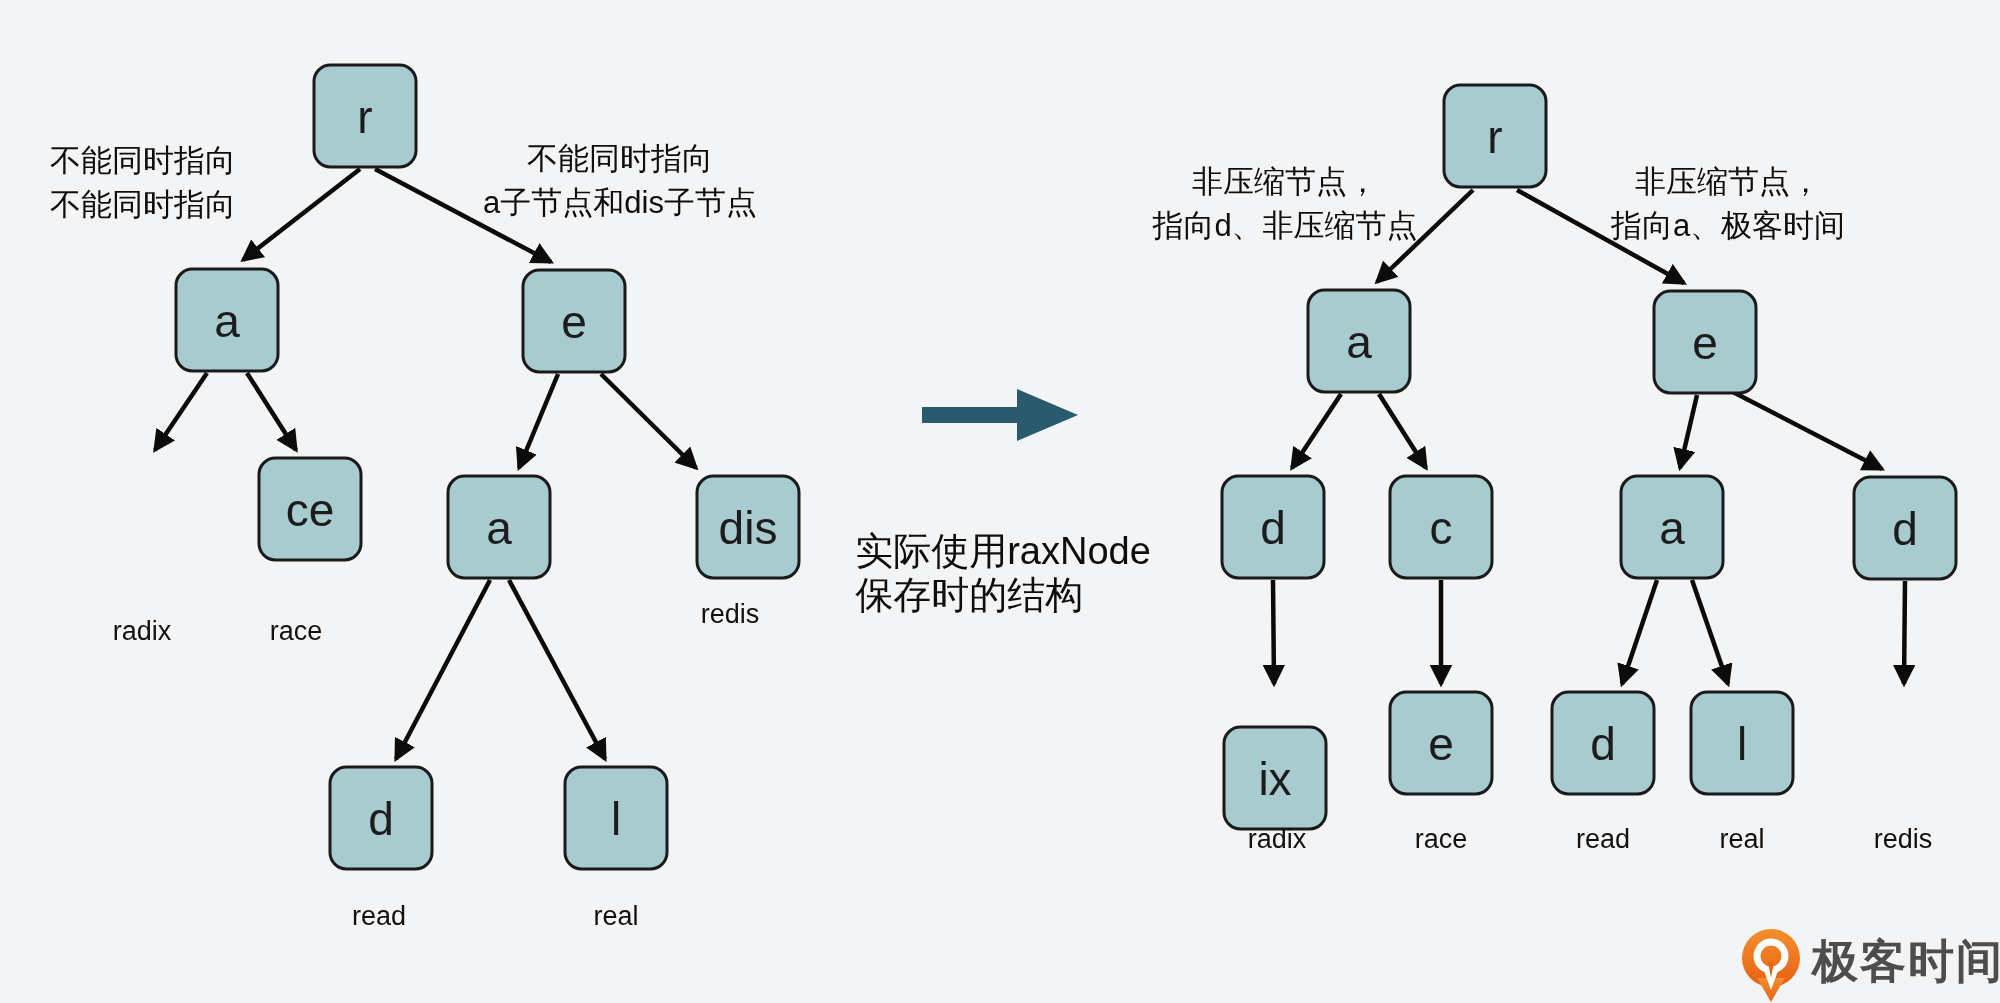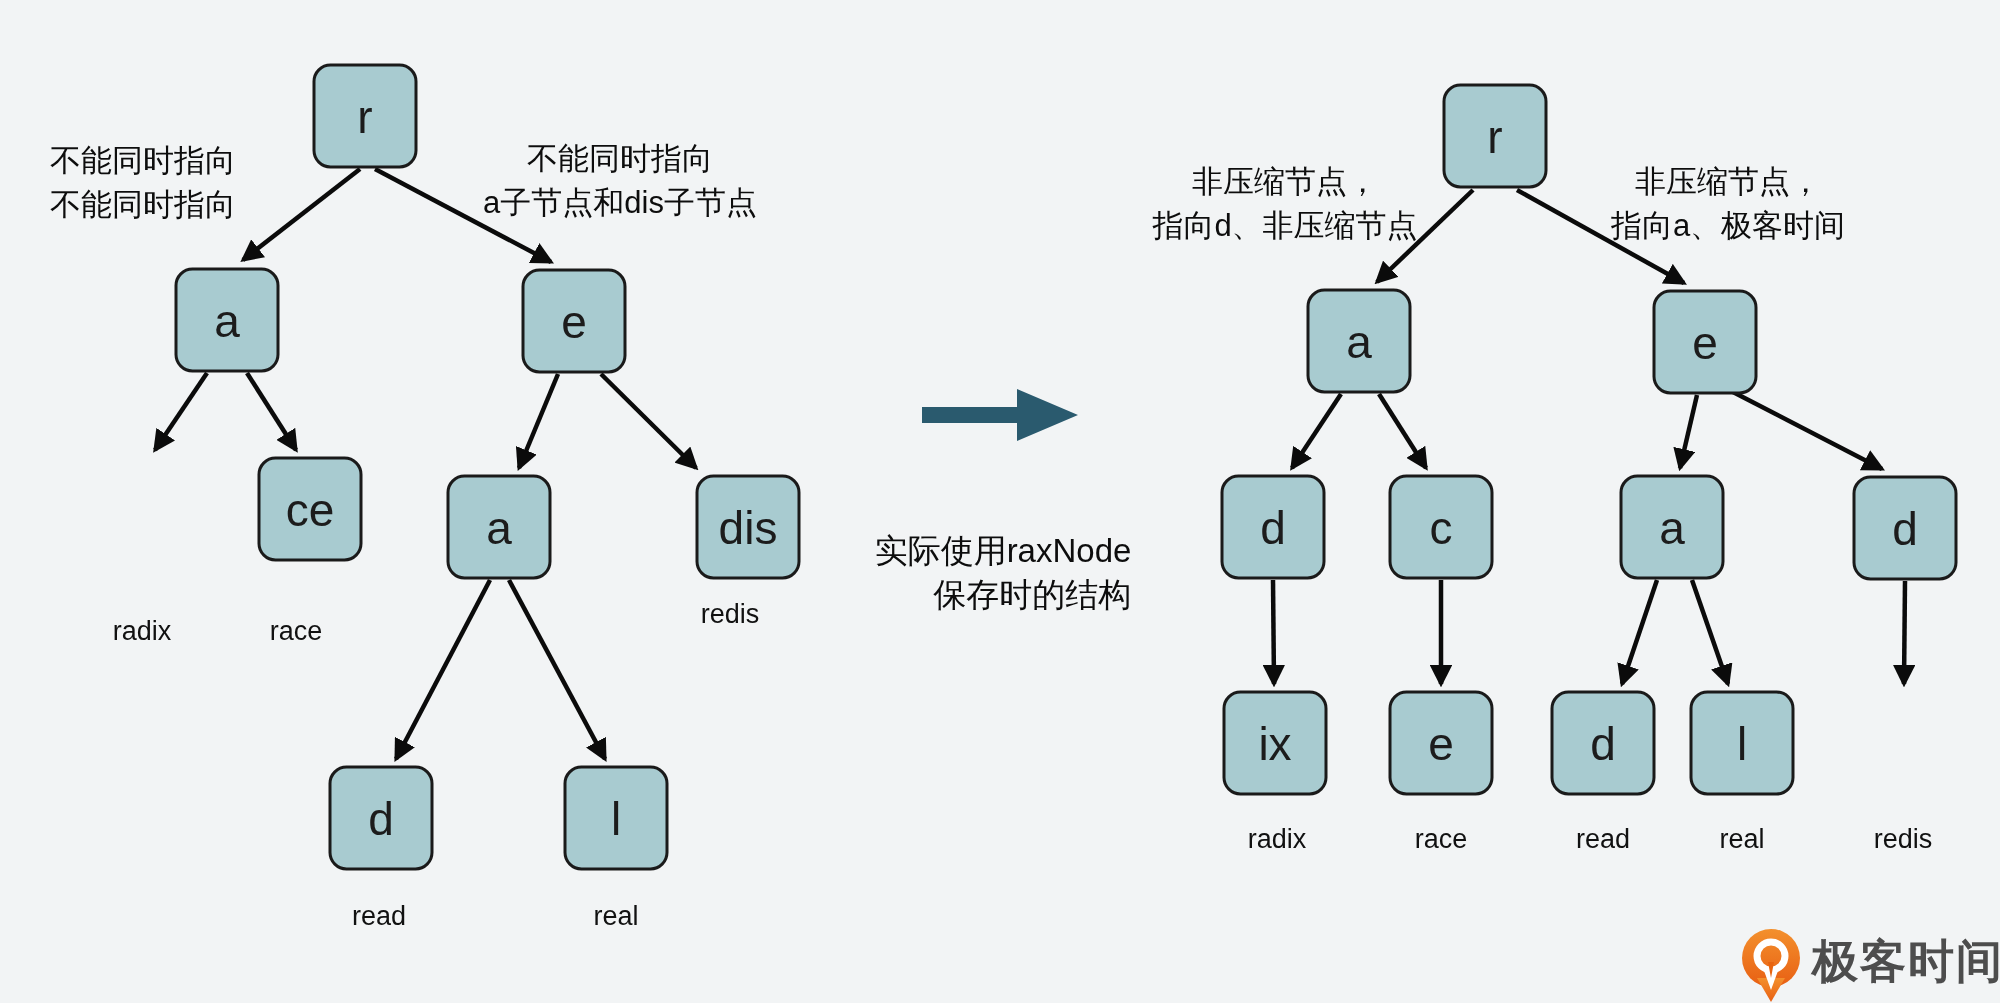--- a/index.html
+++ b/index.html
@@ -20,21 +20,21 @@
   .wlabel{
     position:absolute;transform:translate(-50%,-50%);
     font-size:27px;color:#111;white-space:nowrap;
   }
   .ann{
     position:absolute;transform:translate(-50%,-50%);
     font-size:31px;line-height:44px;text-align:center;white-space:nowrap;color:#0d0d0d;
   }
   .caption{
     position:absolute;transform:translate(-50%,-50%);
-    font-size:33px;line-height:44px;text-align:right;white-space:nowrap;color:#0d0d0d;
+    font-size:38px;line-height:44px;text-align:left;white-space:nowrap;color:#0d0d0d;
   }
   .brand{
     position:absolute;transform:translate(0,-50%);
     font-size:46px;font-weight:600;color:#4d4d4d;letter-spacing:2px;white-space:nowrap;
   }
 </style>
 </head>
 <body>
 
 <div class="stage">
@@ -114,21 +114,21 @@
     <div>保存时的结构</div>
   </div>
 
   <div class="node" style="left:1495px;top:136px">r</div>
   <div class="node" style="left:1359px;top:341px">a</div>
   <div class="node" style="left:1705px;top:342px">e</div>
   <div class="node" style="left:1273px;top:527px">d</div>
   <div class="node" style="left:1441px;top:527px">c</div>
   <div class="node" style="left:1672px;top:527px">a</div>
   <div class="node" style="left:1905px;top:528px">d</div>
-  <div class="node" style="left:1275px;top:743px">ix</div>
+  <div class="node" style="left:1275px;top:778px">ix</div>
   <div class="node" style="left:1441px;top:743px">e</div>
   <div class="node" style="left:1603px;top:743px">d</div>
   <div class="node" style="left:1742px;top:743px">l</div>
 
   <div class="wlabel" style="left:1277px;top:839px">radix</div>
   <div class="wlabel" style="left:1441px;top:839px">race</div>
   <div class="wlabel" style="left:1603px;top:839px">read</div>
   <div class="wlabel" style="left:1742px;top:839px">real</div>
   <div class="wlabel" style="left:1903px;top:839px">redis</div>
 

